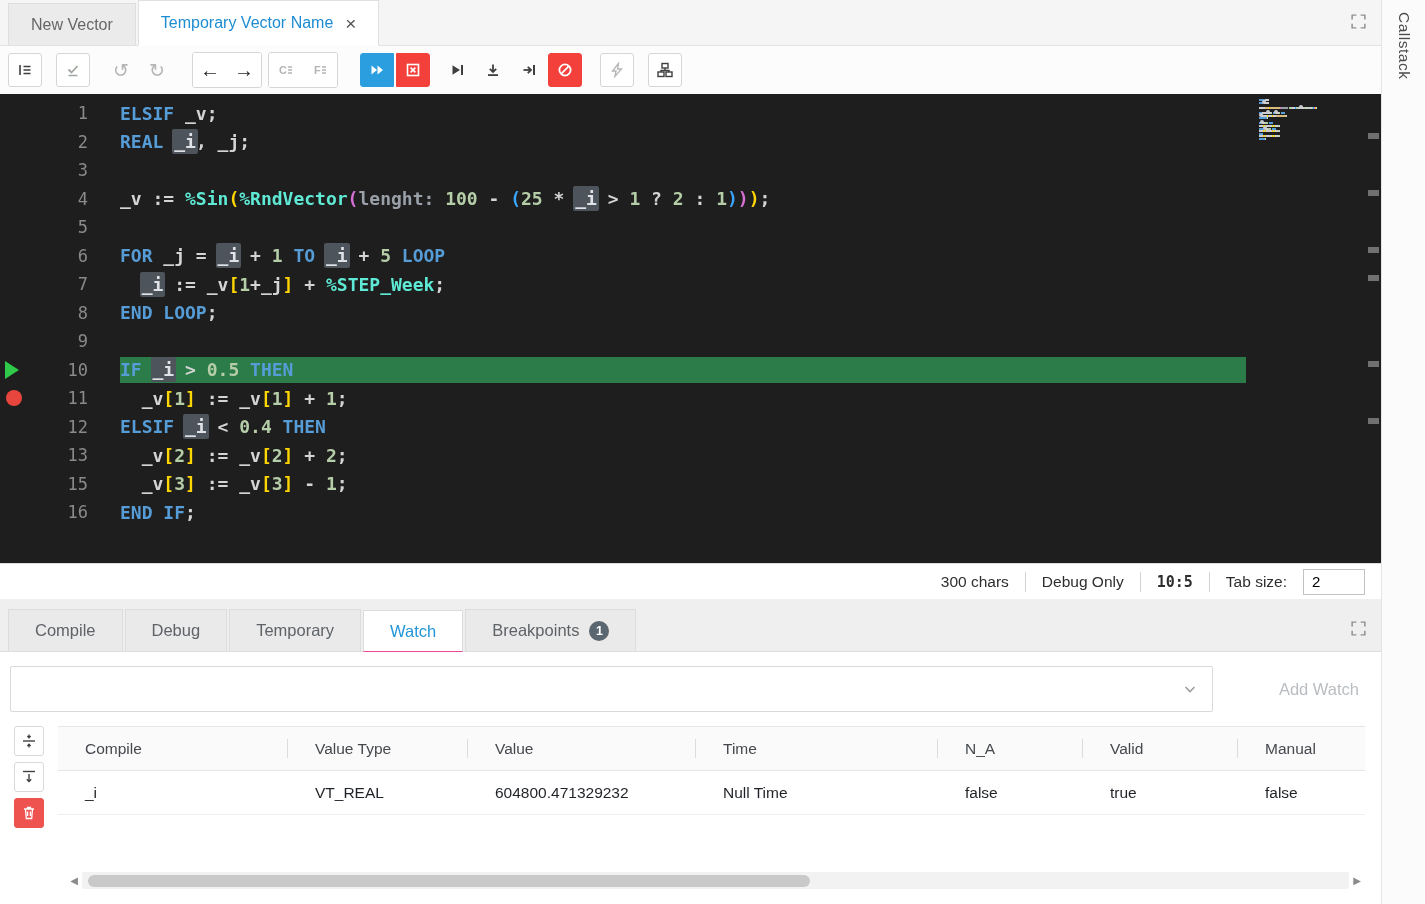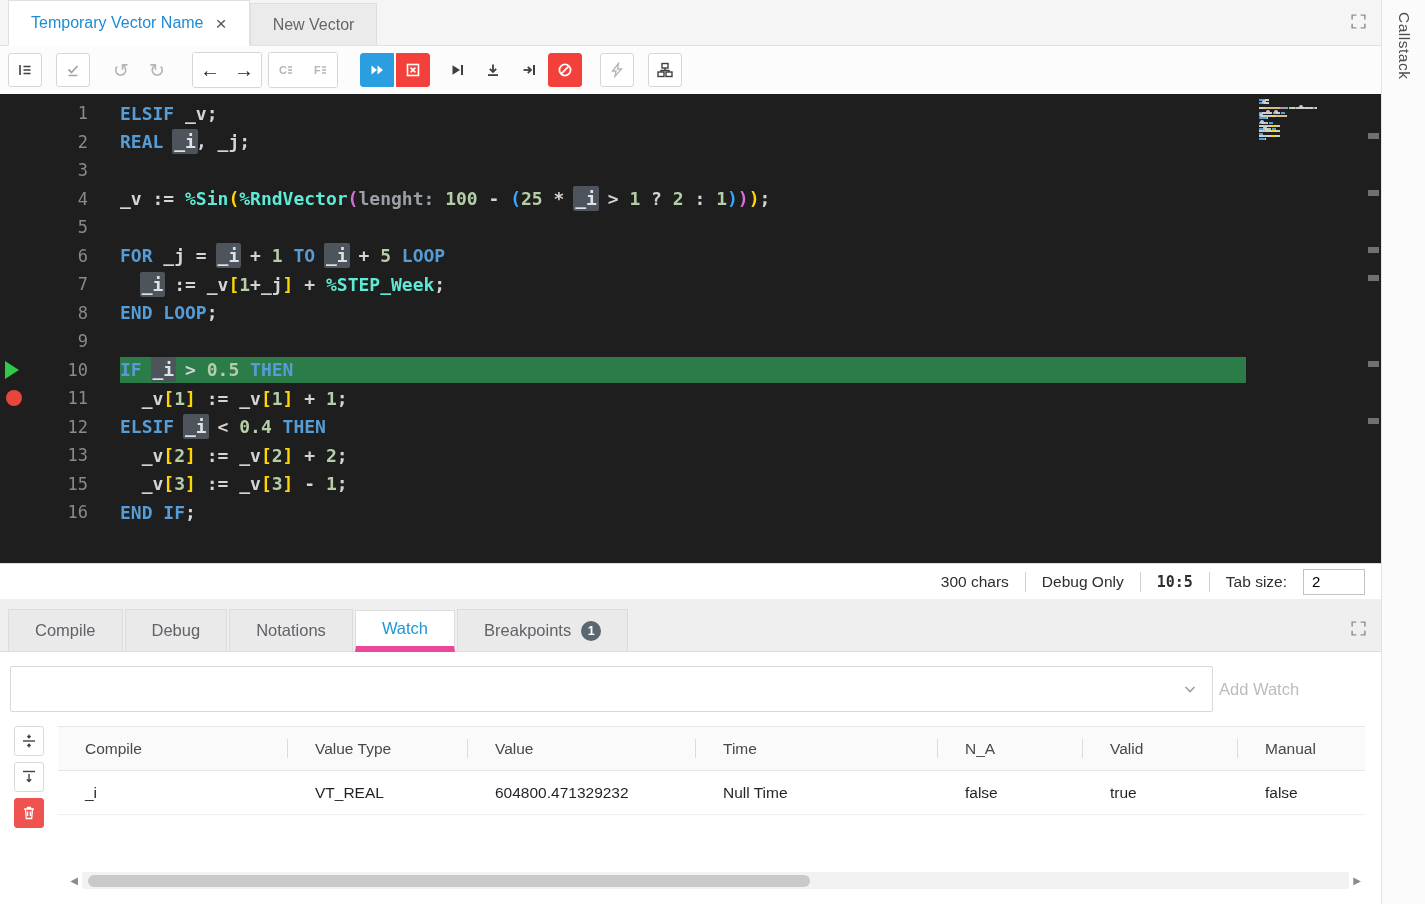--- a/index.html
+++ b/index.html
@@ -64,31 +64,31 @@
 
   
   .statusbar{height:36px;background:#fff;border-top:1px solid #dcdcdc;display:flex;align-items:center;justify-content:flex-end;gap:16px;padding-right:16px;font-size:15.5px;color:#2e2e2e}
   .sep{width:1px;height:20px;background:#d2d2d2}
   .caret{font-weight:bold;font-family:"DejaVu Sans Mono",monospace;font-size:15px}
   .tabsize-input{width:62px;height:26px;border:1px solid #c2c2c2;font-size:15px;padding:0 8px;font-family:"Liberation Sans",sans-serif}
 
   
   .panel-tabs{height:53px;background:#efefef;display:flex;align-items:flex-end;padding-left:8px;border-bottom:1px solid #ddd;position:relative}
   .ptab{height:42px;padding:0 26px;display:flex;align-items:center;background:#eaeaea;border:1px solid #dcdcdc;border-bottom:none;color:#5f6368;font-size:16.5px;margin-right:2px}
-  .ptab.active{background:#fff;color:#2196d8;margin-bottom:-1px;border-bottom:6px solid #ec4899}
+  .ptab.active{background:#fff;color:#2196d8;margin-bottom:-1px;border-bottom:1px solid #ec4899}
   .badge{margin-left:10px;width:20px;height:20px;border-radius:50%;background:#5a6670;color:#fff;font-size:12.5px;font-weight:bold;display:flex;align-items:center;justify-content:center}
   .panel-tabs .expand-btn{top:18px}
 
   
   .panel-body{flex:1;background:#fff;display:flex;flex-direction:column}
   .watch-input-row{display:flex;align-items:center;margin:14px 0 0 10px}
   .combo{position:relative;width:1203px;height:46px;border:1px solid #d9d9d9;border-radius:2px;background:#fff}
   .combo input{width:100%;height:100%;border:none;outline:none;padding:0 40px 0 12px;font-size:16px;background:transparent;font-family:"Liberation Sans",sans-serif}
   .chev{position:absolute;right:14px;top:50%;transform:translateY(-50%);display:flex}
-  .add-watch{width:152px;text-align:left;color:#b9bdc1;font-size:16.5px;background:transparent;border:none;font-family:"Liberation Sans",sans-serif}
+  .add-watch{width:152px;text-align:right;color:#b9bdc1;font-size:16.5px;background:transparent;border:none;font-family:"Liberation Sans",sans-serif}
   .watch-main{display:flex;margin-top:14px;flex:1;position:relative}
   .side-tools{width:30px;margin-left:14px;display:flex;flex-direction:column;gap:6px;flex:0 0 30px}
   .stool{width:30px;height:30px;border:1px solid #d9d9d9;border-radius:3px;background:#fff;display:flex;align-items:center;justify-content:center;padding:0}
   .stool.danger{background:#ef5350;border-color:#ef5350}
   .table-wrap{flex:1;margin-left:14px;margin-right:16px;position:relative}
   table{width:100%;border-collapse:collapse;font-size:15.5px;table-layout:fixed}
   thead th{height:44px;text-align:left;font-weight:normal;color:#45494e;background:#fafafa;border-top:1px solid #e6e6e6;border-bottom:1px solid #e6e6e6;padding:0 0 0 27px;position:relative;overflow:hidden}
   thead th::after{content:'';position:absolute;right:0;top:12px;bottom:12px;width:1px;background:#dcdcdc}
   thead th:last-child::after{display:none}
   tbody td{height:44px;color:#1f2328;border-bottom:1px solid #efefef;padding:0 0 0 27px;overflow:hidden}
@@ -97,26 +97,26 @@
   .sb-track{flex:1;height:17px;background:#f2f2f2;border-radius:2px;position:relative}
   .sb-thumb{position:absolute;left:6px;top:2.5px;height:12px;width:57%;background:#c9c9c9;border-radius:6px}
 </style>
 </head>
 <body>
 
 <div class="app">
   <div class="main">
 
     <div class="tabbar">
+      <div class="tab inactive">
+        <span>New Vector</span>
+      </div>
       <div class="tab active">
         <span>Temporary Vector Name</span>
         <span class="tab-close">×</span>
-      </div>
-      <div class="tab inactive">
-        <span>New Vector</span>
       </div>
       <button class="expand-btn">
         <svg width="17" height="17" viewBox="0 0 16 16">
             <path d="M2 6V2h4M10 2h4v4M14 10v4h-4M6 14H2v-4" fill="none" stroke="#909090" stroke-width="1.4"></path>
           </svg>
       </button>
     </div>
 
     <div class="toolbar">
       <button class="tbtn">
@@ -385,21 +385,21 @@
     </div>
 
     <div class="panel-tabs">
       <div class="ptab">
         <span>Compile</span>
       </div>
       <div class="ptab">
         <span>Debug</span>
       </div>
       <div class="ptab">
-        <span>Notations</span>
+        <span>Temporary</span>
       </div>
       <div class="ptab active">
         <span>Watch</span>
       </div>
       <div class="ptab">
         <span>Breakpoints</span>
         <span class="badge">1</span>
       </div>
       <button class="expand-btn">
         <svg width="17" height="17" viewBox="0 0 16 16">

